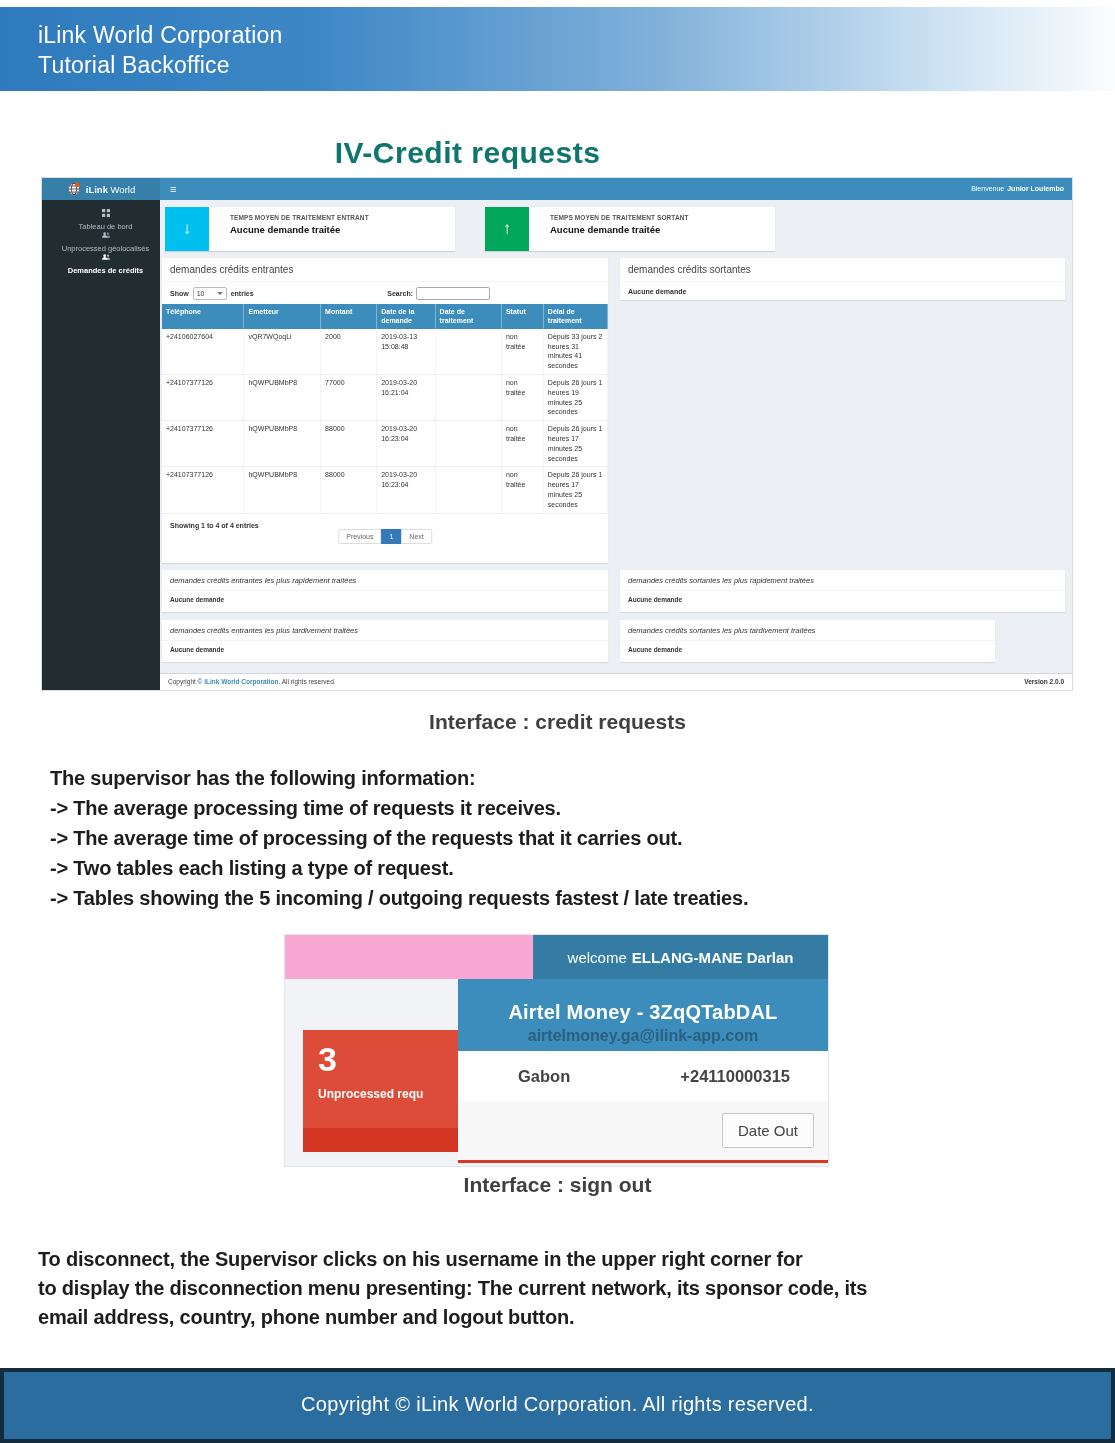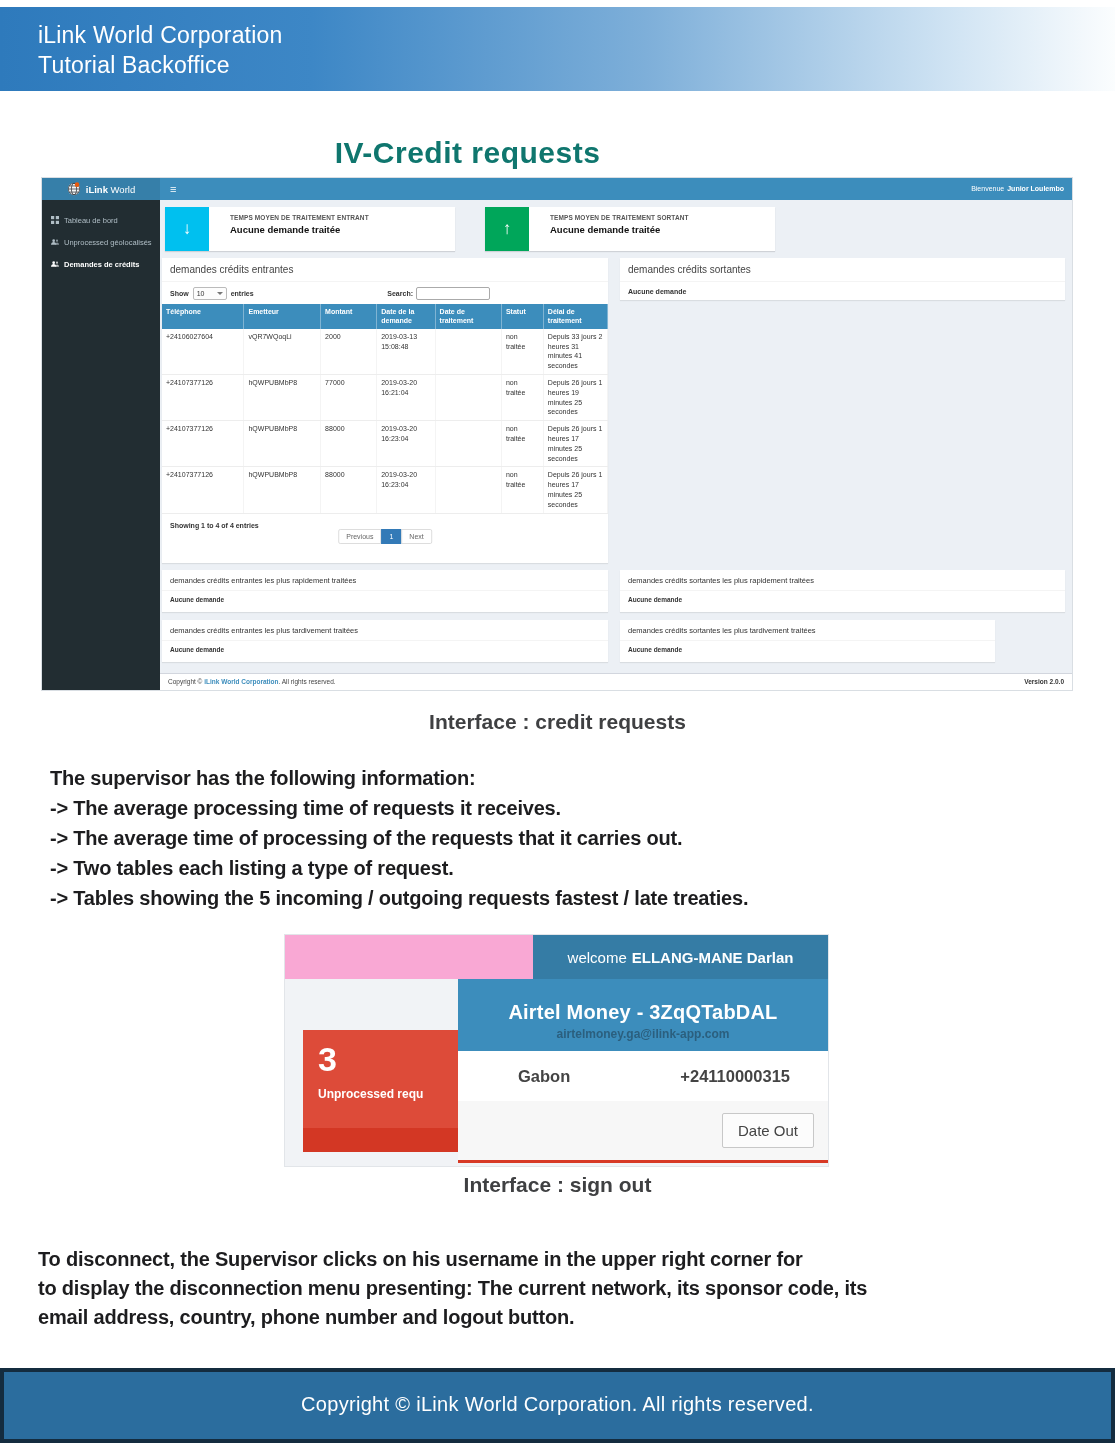--- a/index.html
+++ b/index.html
@@ -34,21 +34,21 @@
   .s1-navbar { position:absolute; left:0; top:0; right:0; height:22px; background:#3c8dbc; }
   .s1-logo { position:absolute; left:0; top:0; width:118px; height:22px; background:#367fa9;
     display:flex; align-items:center; justify-content:center; gap:5px; color:#fff; font-size:9.5px; cursor:pointer; }
   .s1-logo b { font-weight:700; }
   .s1-burger { position:absolute; left:128px; top:0; height:22px; line-height:22px; color:#fff; font-size:11px; cursor:pointer; }
   .s1-welcome { position:absolute; right:8px; top:0; height:22px; line-height:22px; color:#fff; font-size:7px; cursor:pointer; }
   .s1-welcome b { font-weight:700; margin-left:3px; }
 
   .s1-sidebar { position:absolute; left:0; top:22px; width:118px; bottom:0; background:#222d32; padding-top:9px; }
   .s1-item { display:flex; align-items:center; gap:5px; height:22px; padding-left:9px;
-    color:#b0bec6; font-size:7.5px; cursor:pointer; }
+    color:#b0bec6; font-size:7.5px; cursor:pointer;flex-direction:column; }
   .s1-item svg { width:8px; height:8px; fill:currentColor; flex:0 0 auto; }
   .s1-item.active { color:#ffffff; font-weight:700; }
 
   .s1-content { position:absolute; left:118px; top:22px; right:0; bottom:0; background:#ecf0f5; }
 
   .s1-card { position:absolute; top:7px; height:44px; width:290px; background:#fff;
     display:flex; box-shadow:0 1px 1px rgba(0,0,0,.12); }
   .s1-card .icon { width:44px; height:44px; display:flex; align-items:center; justify-content:center;
     color:#fff; font-size:17px; font-weight:700; }
   .s1-card.aqua .icon { background:#00c0ef; }
@@ -61,21 +61,21 @@
   .s1-panel { position:absolute; background:#fff; box-shadow:0 1px 1px rgba(0,0,0,.08); }
   .s1-phead { padding:6px 8px; font-size:10px; color:#444; border-bottom:1px solid #f4f4f4; }
   .s1-pbody { padding:6px 8px; font-size:7px; font-weight:700; color:#333; }
 
   .panel-in { left:2px; top:58px; width:446px; height:305px; }
   .panel-out { left:460px; top:58px; width:445px; height:42px; }
   .bp0 { left:2px;  top:370px; width:446px; height:42px; }
   .bp1 { left:460px; top:370px; width:445px; height:42px; }
   .bp2 { left:2px;  top:420px; width:446px; height:42px; }
   .bp3 { left:460px; top:420px; width:375px; height:42px; }
-  .bp-head { padding:6px 8px 5px 8px; font-size:7.5px; color:#333; border-bottom:1px solid #f4f4f4; }
+  .bp-head { padding:6px 8px 5px 8px; font-size:7.5px; color:#333; border-bottom:1px solid #f4f4f4;font-style:italic; }
   .bp-body { padding:5px 8px; font-size:6.5px; font-weight:700; color:#333; }
 
   .s1-ctrl { display:flex; align-items:center; padding:5px 8px 4px 8px; font-size:7px; font-weight:700; color:#333; }
   .s1-sel { width:34px; height:13px; border:1px solid #bbb; border-radius:2px; background:#fdfdfd;
     display:inline-flex; align-items:center; justify-content:space-between; padding:0 3px; margin:0 4px;
     font-weight:400; cursor:pointer; }
   .s1-sel .car { width:0; height:0; border-left:3px solid transparent; border-right:3px solid transparent;
     border-top:3px solid #777; }
   .s1-search { margin-left:auto; margin-right:110px; display:flex; align-items:center; gap:3px; }
   .s1-search input { width:74px; height:13px; border:1px solid #aaa; border-radius:2px; font-size:7px; padding:0 3px; }
@@ -107,21 +107,21 @@
   .s2-user-toggle { position:absolute; right:0; top:0; width:295px; height:44px; background:#357ca5;
     display:flex; align-items:center; justify-content:center; color:#fff; font-size:15px; cursor:pointer; }
   .s2-user-toggle b { font-weight:700; margin-left:5px; }
   .s2-redbox { position:absolute; left:18px; top:95px; width:250px; height:122px; background:#dd4b39; z-index:1; }
   .s2-red-count { position:absolute; left:15px; top:10px; color:#fff; font-size:34px; font-weight:700; }
   .s2-red-label { position:absolute; left:15px; top:57px; color:#fff; font-size:12px; font-weight:700; white-space:nowrap; }
   .s2-red-strip { position:absolute; left:0; right:0; bottom:0; height:24px; background:#d33724; }
   .s2-dropdown { position:absolute; left:173px; top:44px; width:370px; z-index:2; border-bottom:3px solid #d73925; }
   .s2-dd-header { height:72px; background:#3c8dbc; text-align:center; padding-top:22px; }
   .s2-network { color:#ffffff; font-size:20px; font-weight:700; letter-spacing:.2px; }
-  .s2-email { color:#2b5f7e; font-size:12px; font-weight:700; margin-top:3px; }
+  .s2-email { color:#2b5f7e; font-size:16px; font-weight:700; margin-top:3px; }
   .s2-dd-body { height:50px; background:#ffffff; display:flex; align-items:center;
     justify-content:space-between; padding:0 38px 0 60px; font-size:16.5px; font-weight:600; color:#444; }
   .s2-dd-footer { height:59px; background:#f7f7f7; display:flex; align-items:center; justify-content:flex-end; }
   .s2-signout { margin-right:14px; padding:8px 15px; font-size:15px; color:#444; background:#fcfcfc;
     border:1px solid #c8c8c8; border-radius:2px; font-family:"Liberation Sans",sans-serif; cursor:pointer; }
 </style>
 </head>
 <body>
 
 <div class="page">

